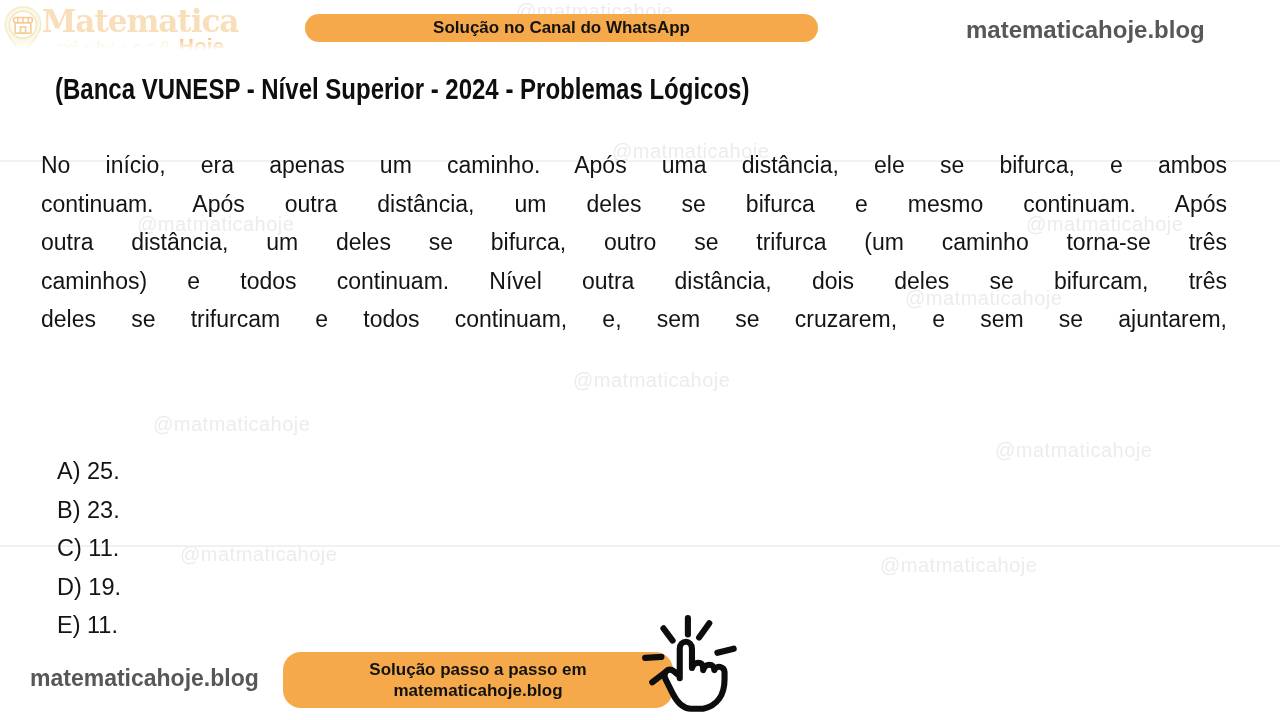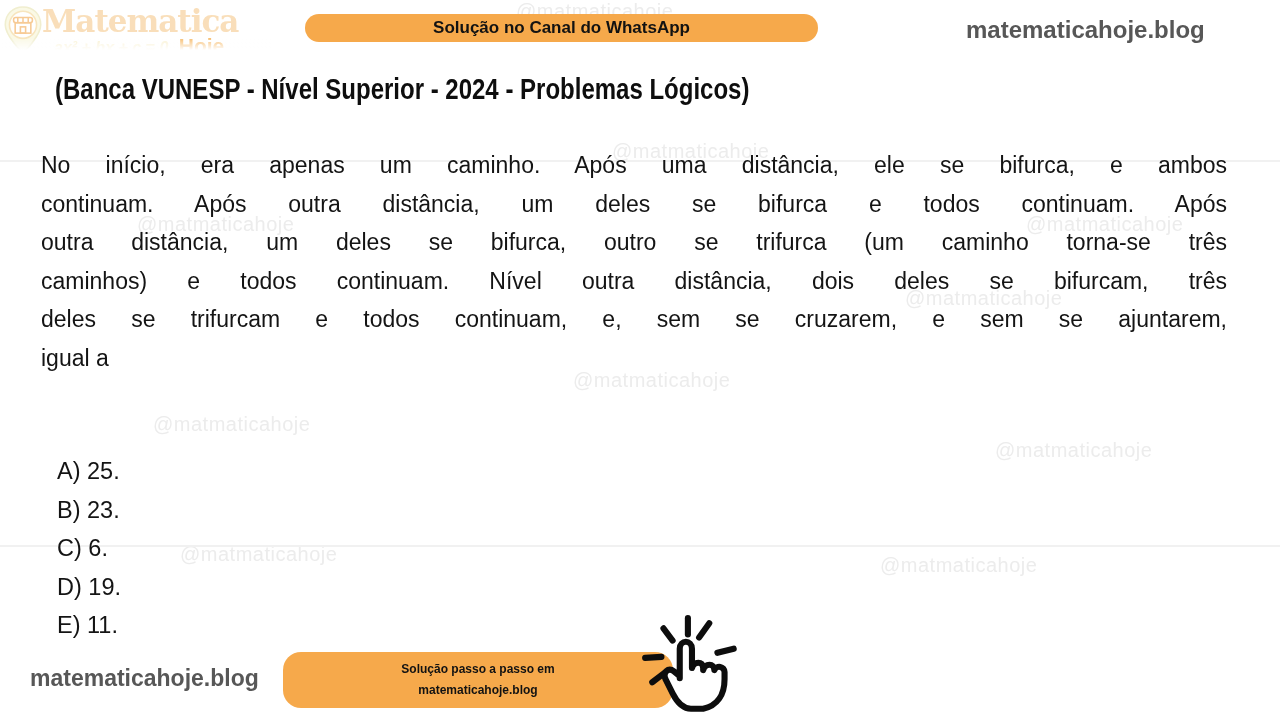--- a/index.html
+++ b/index.html
@@ -40,21 +40,21 @@
   .pline.last{text-align-last:left;}
   .options{position:absolute;left:57px;top:452px;z-index:1;font-size:23.5px;color:var(--text-color);}
   .opt{line-height:38.5px;}
 
   
   .site-bottom{position:absolute;left:30px;top:665px;font-weight:bold;font-size:23px;
                color:var(--gray-text);z-index:1;}
   .cta{position:absolute;left:283px;top:652px;width:390px;height:56px;border-radius:18px;
        background:var(--accent);z-index:2;display:flex;flex-direction:column;align-items:center;
        justify-content:center;border:none;cursor:pointer;}
-  .cta span{font-weight:bold;font-size:12px;line-height:21px;color:#121212;}
+  .cta span{font-weight:bold;font-size:17px;line-height:21px;color:#121212;}
   .hand{position:absolute;left:638px;top:614px;z-index:3;}
 </style>
 </head>
 <body>
 
 <div class="canvas">
 
   <div class="wm-layer" id="wm-layer">
       <span class="wm" style="left: 516px; top: 0px;">@matmaticahoje</span>
       <span class="wm" style="left: 612px; top: 140px;">@matmaticahoje</span>
@@ -94,31 +94,30 @@
   </div>
 
   <button class="pill">Solução no Canal do WhatsApp</button>
 
   <div class="site-top">matematicahoje.blog</div>
 
   <div class="heading">(Banca VUNESP - Nível Superior - 2024 - Problemas Lógicos)</div>
 
   <div class="paragraph" id="paragraph">
       <div class="pline">No início, era apenas um caminho. Após uma distância, ele se bifurca, e ambos</div>
-      <div class="pline">continuam. Após outra distância, um deles se bifurca e todos continuam. Após</div>
+      <div class="pline">continuam. Após outra distância, um deles se bifurca e mesmo continuam. Após</div>
       <div class="pline">outra distância, um deles se bifurca, outro se trifurca (um caminho torna-se três</div>
       <div class="pline">caminhos) e todos continuam. Nível outra distância, dois deles se bifurcam, três</div>
       <div class="pline">deles se trifurcam e todos continuam, e, sem se cruzarem, e sem se ajuntarem,</div>
-      <div class="pline last">igual a</div>
     </div>
 
   <div class="options" id="options">
       <div class="opt">A) 25.</div>
       <div class="opt">B) 23.</div>
-      <div class="opt">C) 6.</div>
+      <div class="opt">C) 11.</div>
       <div class="opt">D) 19.</div>
       <div class="opt">E) 11.</div>
     </div>
 
   <div class="site-bottom">matematicahoje.blog</div>
 
   <button class="cta">
     <span>Solução passo a passo em</span>
     <span>matematicahoje.blog</span>
   </button>

